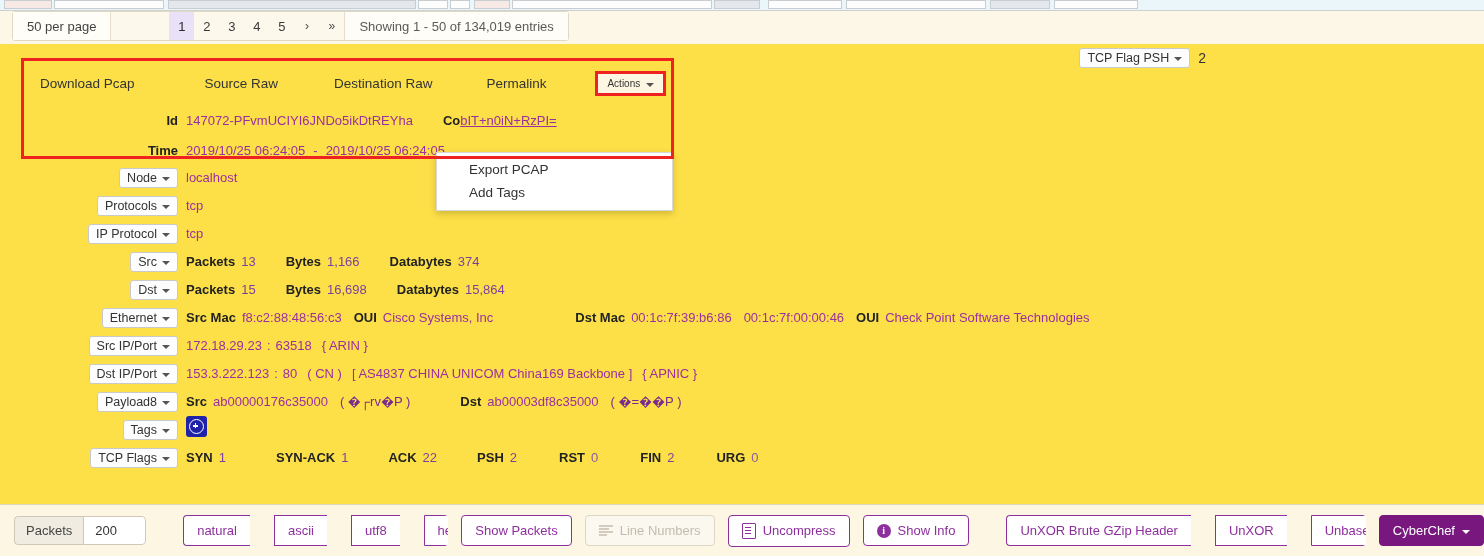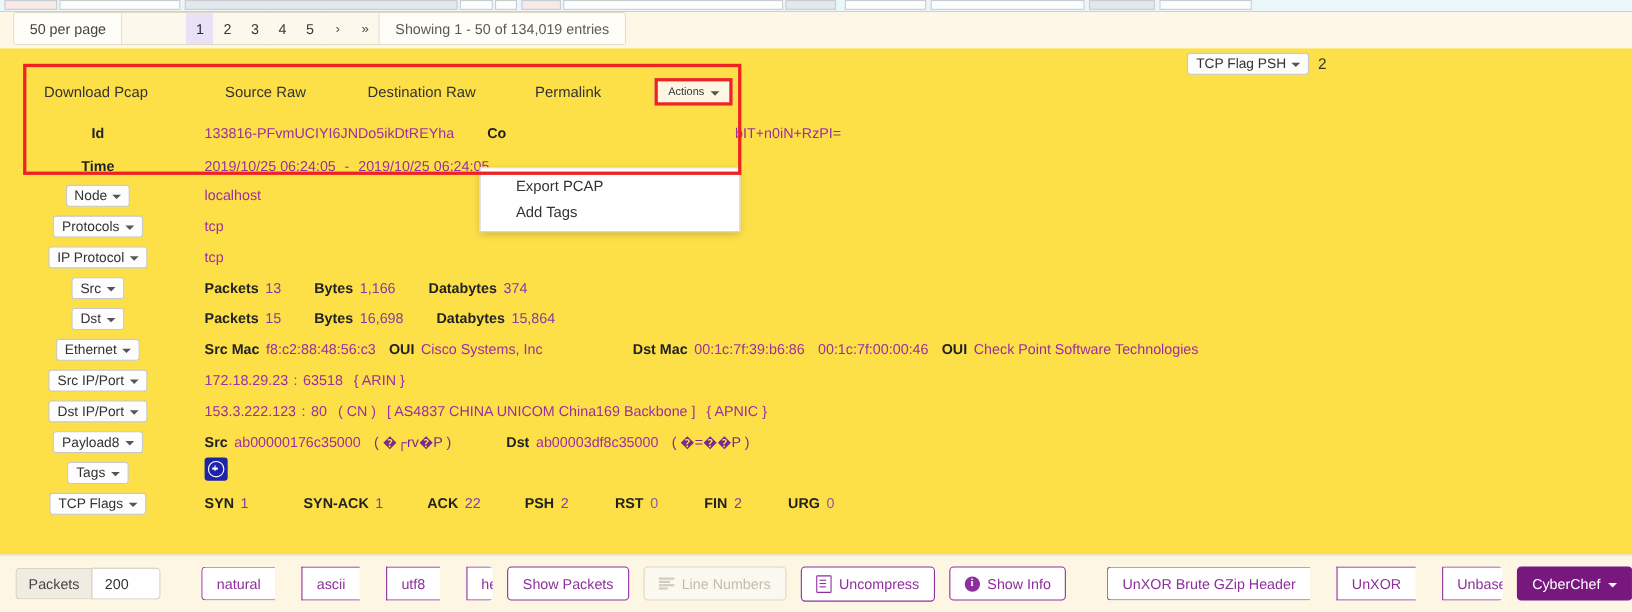--- a/index.html
+++ b/index.html
@@ -220,21 +220,21 @@
     height: 28px;
     padding-left: 0;
   }
   .lbl-col {
     width: 186px;
     flex: 0 0 186px;
     text-align: right;
     padding-right: 8px;
     box-sizing: border-box;
     display: flex;
-    justify-content: center;
+    justify-content: flex-end;
     align-items: center;
     height: 28px;
   }
   .lbl-static {
     font-weight: bold;
     font-size: 13px;
     color: #222;
   }
   .val-col {
     display: flex;
@@ -487,23 +487,23 @@
     <div class="dd-item">Add Tags</div>
   </div>
 
   <div class="rows">
 
     <div class="idrow">
       <div class="lbl-col">
         <span class="lbl-static">Id</span>
       </div>
       <div class="val-col">
-        <span class="v">133816-PFvmUCIYI6JNDo5ikDtREYha</span>
+        <span class="v">147072-PFvmUCIYI6JNDo5ikDtREYha</span>
         <span class="lbl-static" style="margin-left:30px;">Co</span>
-        <span class="v" style="margin-left:208px;">bIT+n0iN+RzPI=</span>
+        <span class="v" style="text-decoration:underline;">bIT+n0iN+RzPI=</span>
       </div>
     </div>
 
     <div class="row">
       <div class="lbl-col">
         <span class="lbl-static">Time</span>
       </div>
       <div class="val-col">
         <span class="v">2019/10/25 06:24:05</span>
         <span class="v" style="margin:0 8px;">-</span>

